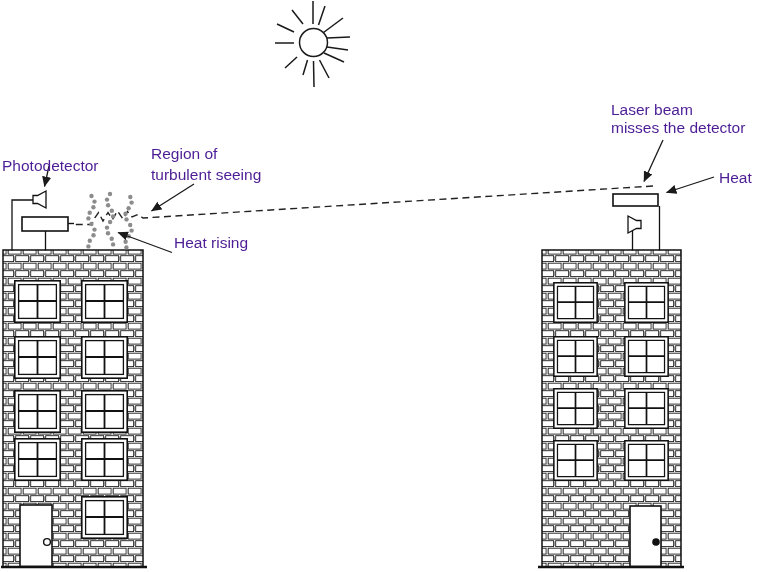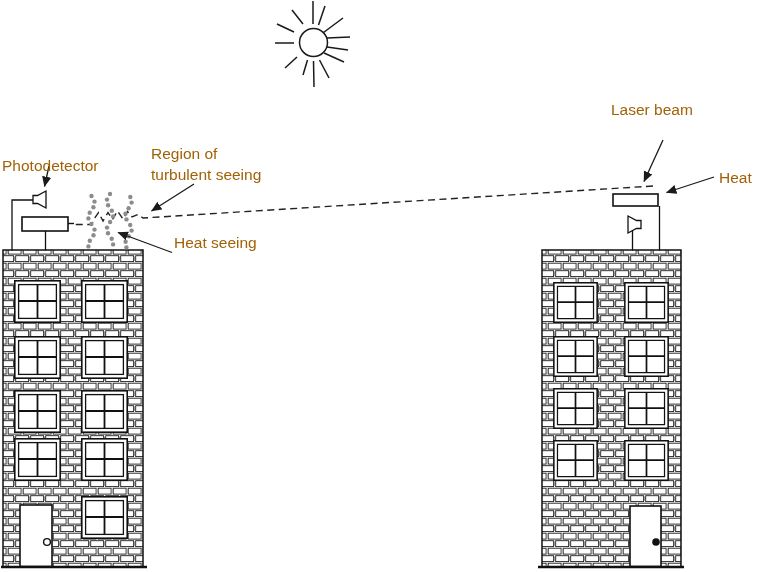--- a/index.html
+++ b/index.html
@@ -6,21 +6,21 @@
   .stage{
     position:relative;
     width:764px;height:572px;
     background:#ffffff;
     font-family:"Liberation Sans", sans-serif;
     overflow:hidden;
   }
   .stage svg{position:absolute;left:0;top:0;}
   .label{
     position:absolute;
-    color:#a16207;
+    color:#4c1d95;
     font-size:15.5px;
     line-height:19px;
     white-space:nowrap;
   }
   .label.region{line-height:21px;}
   .label.miss{line-height:17.5px;}
 </style>
 </head>
 <body>
 
@@ -163,24 +163,25 @@
   <div class="label" style="left:2px;top:144px;margin-top:12px;">
     <div>Photodetector</div>
   </div>
 
   <div class="label region" style="left:151px;top:143px;">
     <div>Region of</div>
     <div>turbulent seeing</div>
   </div>
 
   <div class="label" style="left:174px;top:233px;line-height:19.5px;">
-    <div>Heat seeing</div>
+    <div>Heat rising</div>
   </div>
 
   <div class="label miss" style="left:611px;top:101px;">
     <div>Laser beam</div>
+    <div>misses the detector</div>
   </div>
 
   <div class="label" style="left:719px;top:168px;">
     <div>Heat</div>
   </div>
 
 </div>
 
 </body></html>

